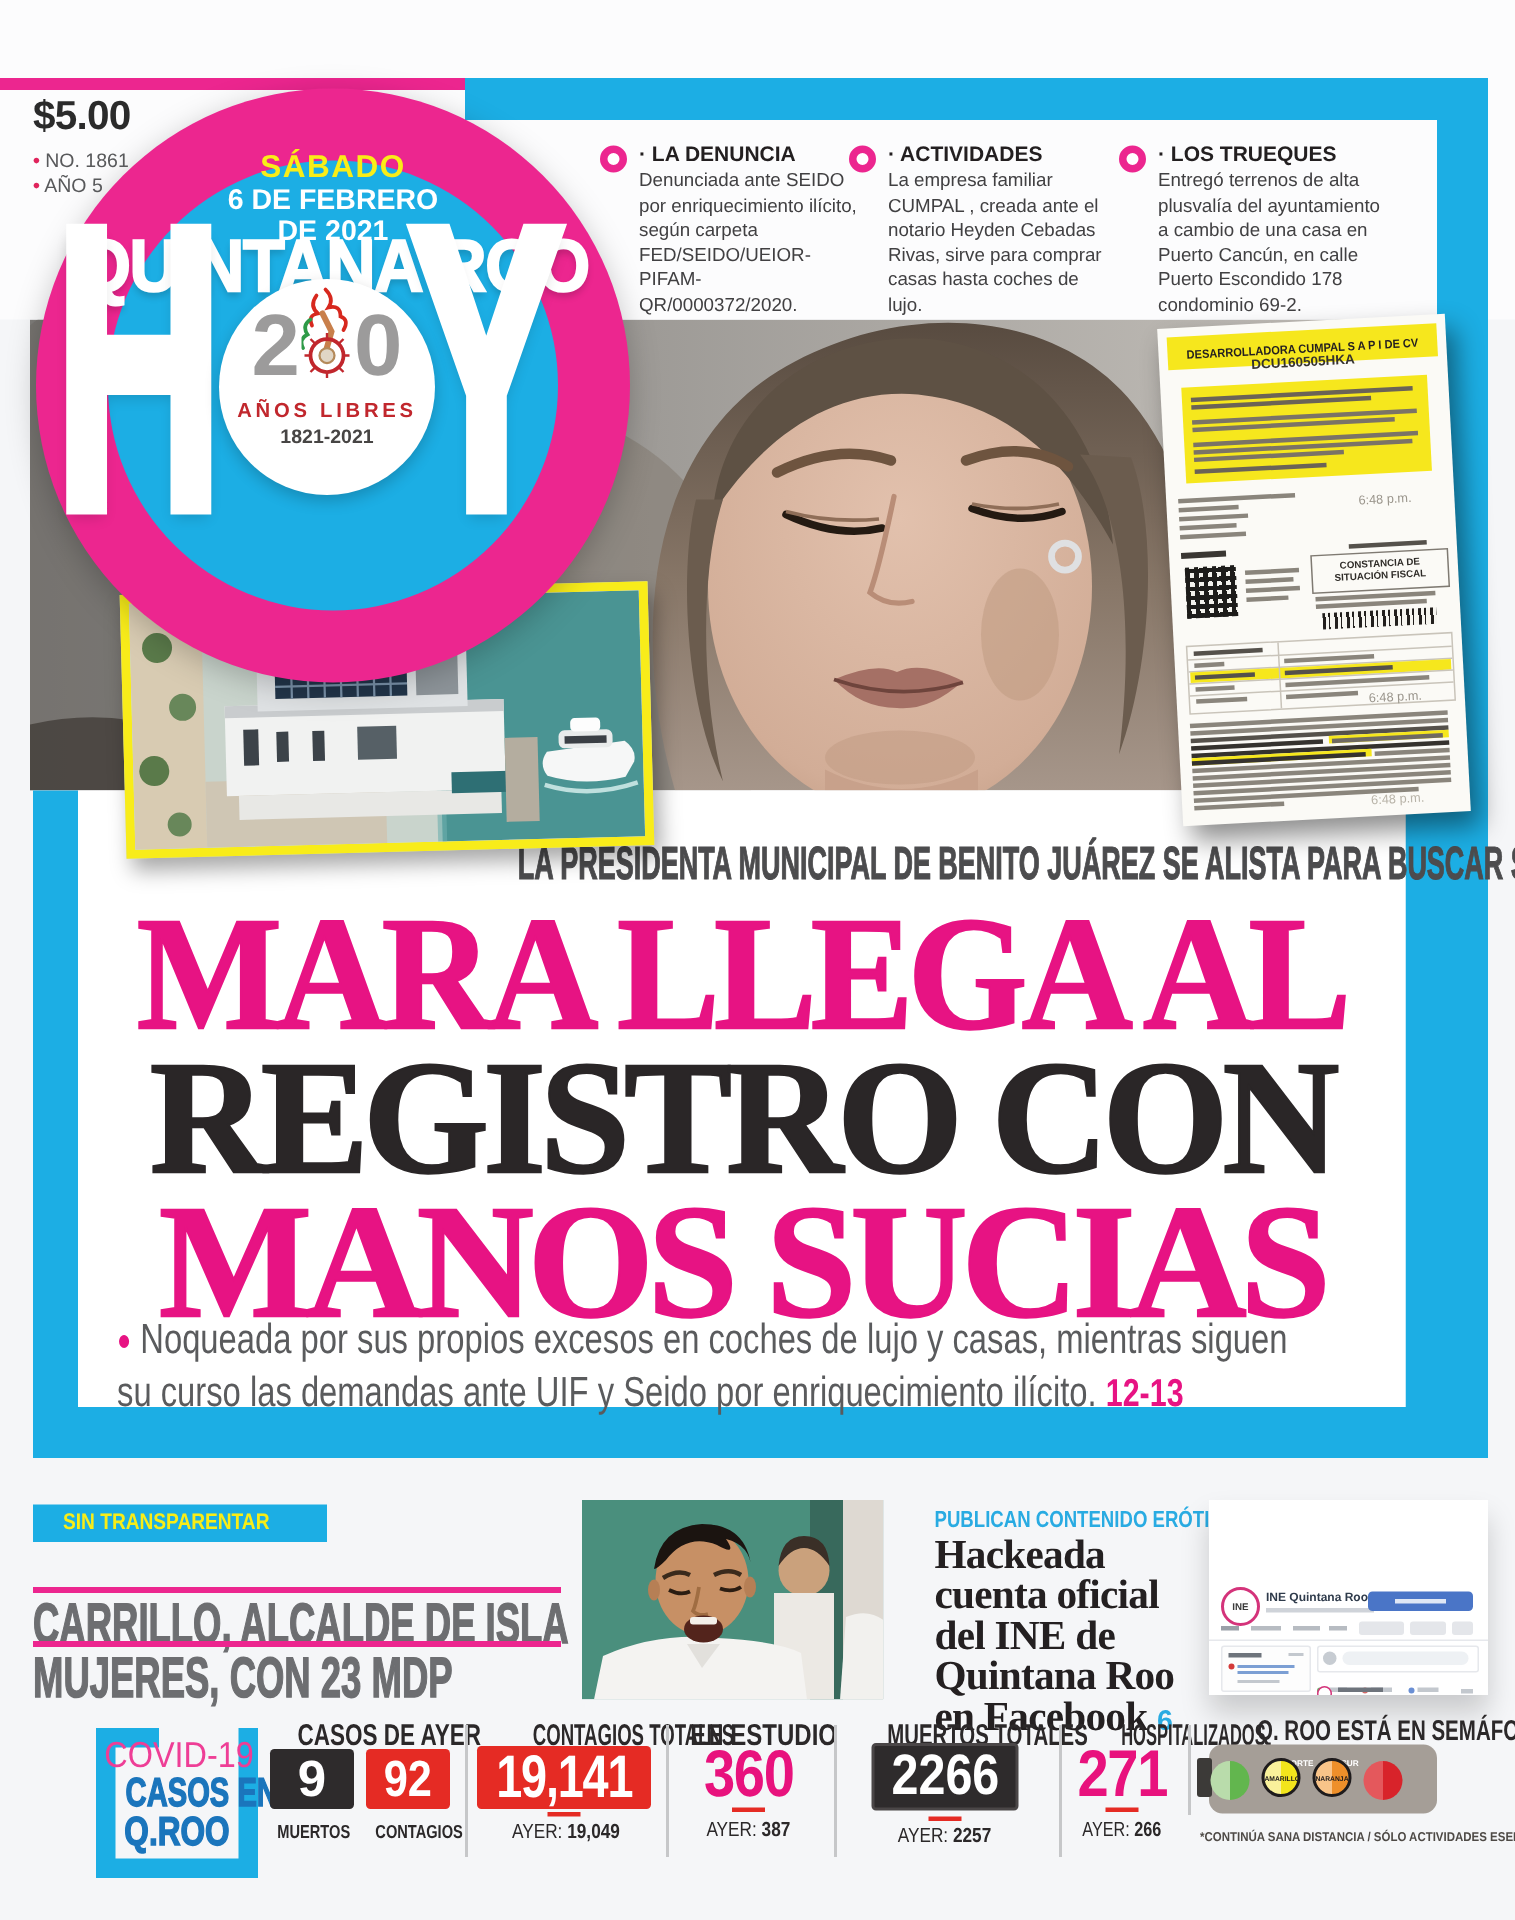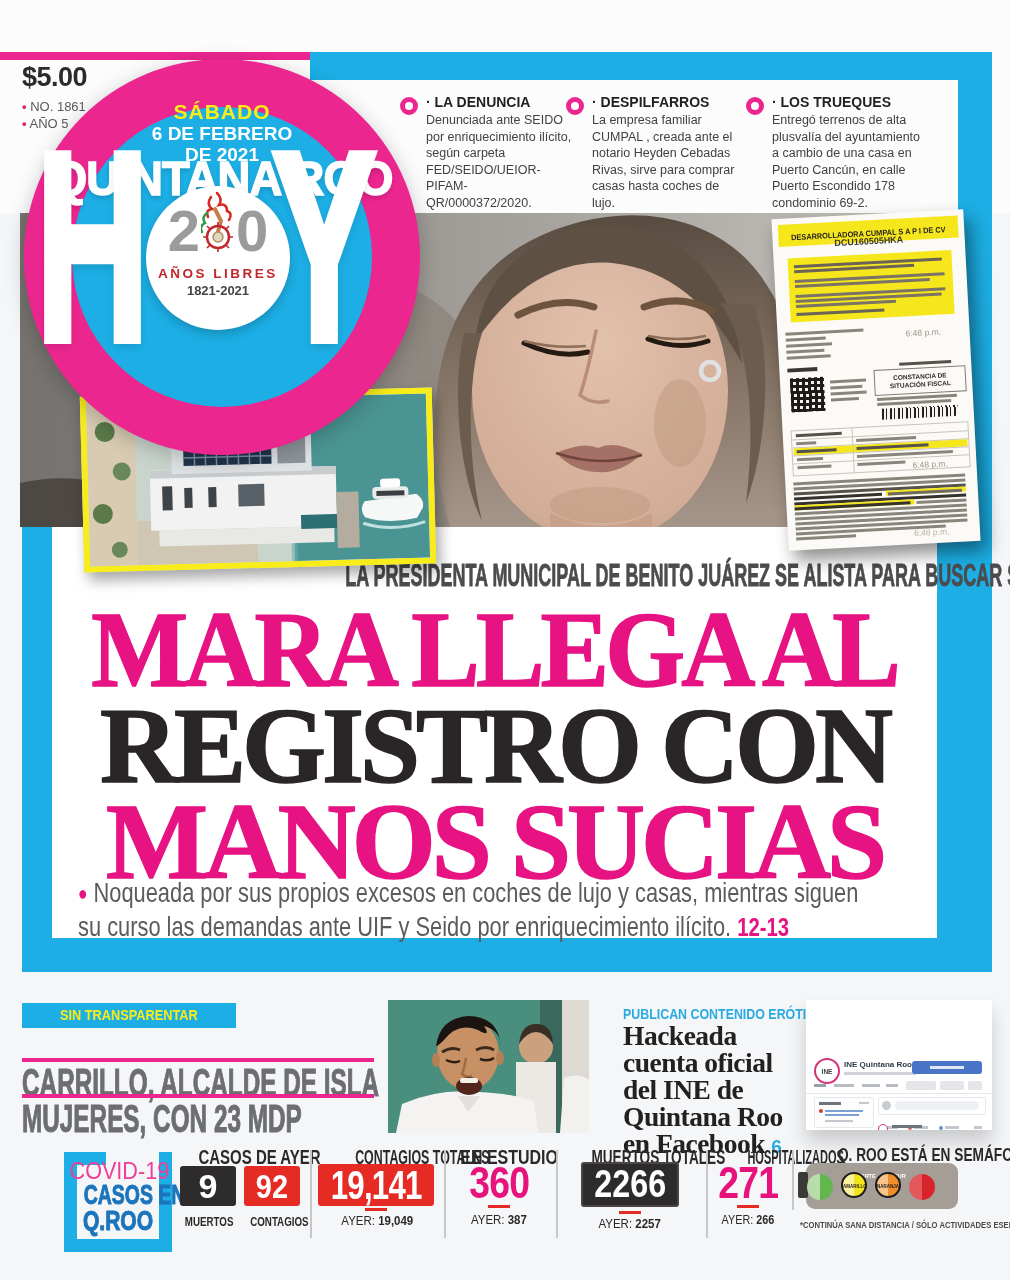--- a/index.html
+++ b/index.html
@@ -173,21 +173,21 @@
   <div class="abs" style="left:400px;top:94px;width:172px;">
     <span class="abs dot" style="left:0;top:3px;width:8px;height:8px;border:5px solid #ec268f;background:#fff;"></span>
     <div style="margin-left:26px;">
       <div style="font-size:14px;font-weight:700;color:#231f20;">· LA DENUNCIA</div>
       <div style="font-size:12.5px;color:#414042;line-height:1.32;margin-top:2px;">Denunciada ante SEIDO por enriquecimiento ilícito, según carpeta FED/SEIDO/UEIOR-PIFAM-QR/0000372/2020.</div>
     </div>
   </div>
   <div class="abs" style="left:566px;top:94px;width:172px;">
     <span class="abs dot" style="left:0;top:3px;width:8px;height:8px;border:5px solid #ec268f;background:#fff;"></span>
     <div style="margin-left:26px;">
-      <div style="font-size:14px;font-weight:700;color:#231f20;">· DESPILFARROS</div>
+      <div style="font-size:14px;font-weight:700;color:#231f20;">· ACTIVIDADES</div>
       <div style="font-size:12.5px;color:#414042;line-height:1.32;margin-top:2px;">La empresa familiar CUMPAL , creada ante el notario Heyden Cebadas Rivas, sirve para comprar casas hasta coches de lujo.</div>
     </div>
   </div>
   <div class="abs" style="left:746px;top:94px;width:180px;">
     <span class="abs dot" style="left:0;top:3px;width:8px;height:8px;border:5px solid #ec268f;background:#fff;"></span>
     <div style="margin-left:26px;">
       <div style="font-size:14px;font-weight:700;color:#231f20;">· LOS TRUEQUES</div>
       <div style="font-size:12.5px;color:#414042;line-height:1.32;margin-top:2px;">Entregó terrenos de alta plusvalía del ayuntamiento a cambio de una casa en Puerto Cancún, en calle Puerto Escondido 178 condominio 69-2.</div>
     </div>
   </div>
@@ -297,21 +297,21 @@
       </span>
     </div>
     <div>
       <span class="sxl" style="--sx:.78;font-size:28px;color:#5a5b5d;">
         <span>su curso las demandas ante UIF y Seido por enriquecimiento ilícito.</span>
         <span style="color:#e71383;font-weight:700;font-size:26px;">12-13</span>
       </span>
     </div>
   </div>
 
-  <div class="abs" style="left:22px;top:1003px;background:#1caee4;padding:3px 14px 4px 38px;">
+  <div class="abs" style="left:22px;top:1003px;background:#1caee4;padding:3px 14px 4px 20px;">
     <span class="sxl" style="--sx:.85;font-size:15px;font-weight:700;color:#f9ed17;">SIN TRANSPARENTAR</span>
   </div>
   <div class="abs" style="left:22px;top:1058px;width:352px;height:3.5px;background:#ec268f;"></div>
   <div class="abs" style="left:22px;top:1062px;">
     <span class="sxl" style="--sx:.64;font-size:38px;font-weight:700;color:#6d6e71;-webkit-text-stroke:1px #6d6e71;">CARRILLO, ALCALDE DE ISLA</span>
   </div>
   <div class="abs" style="left:22px;top:1094px;width:352px;height:3.5px;background:#ec268f;"></div>
   <div class="abs" style="left:22px;top:1098px;">
     <span class="sxl" style="--sx:.64;font-size:38px;font-weight:700;color:#6d6e71;-webkit-text-stroke:1px #6d6e71;">MUJERES, CON 23 MDP</span>
     <span style="color:#29abe2;font-weight:700;font-size:24px;margin-left:-46px;">6-7</span>

